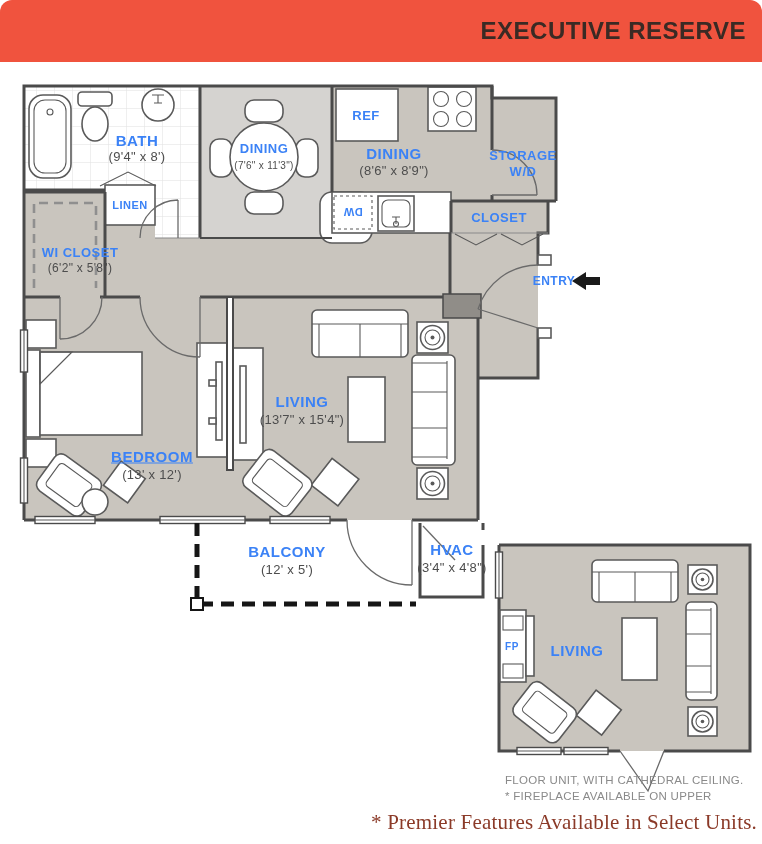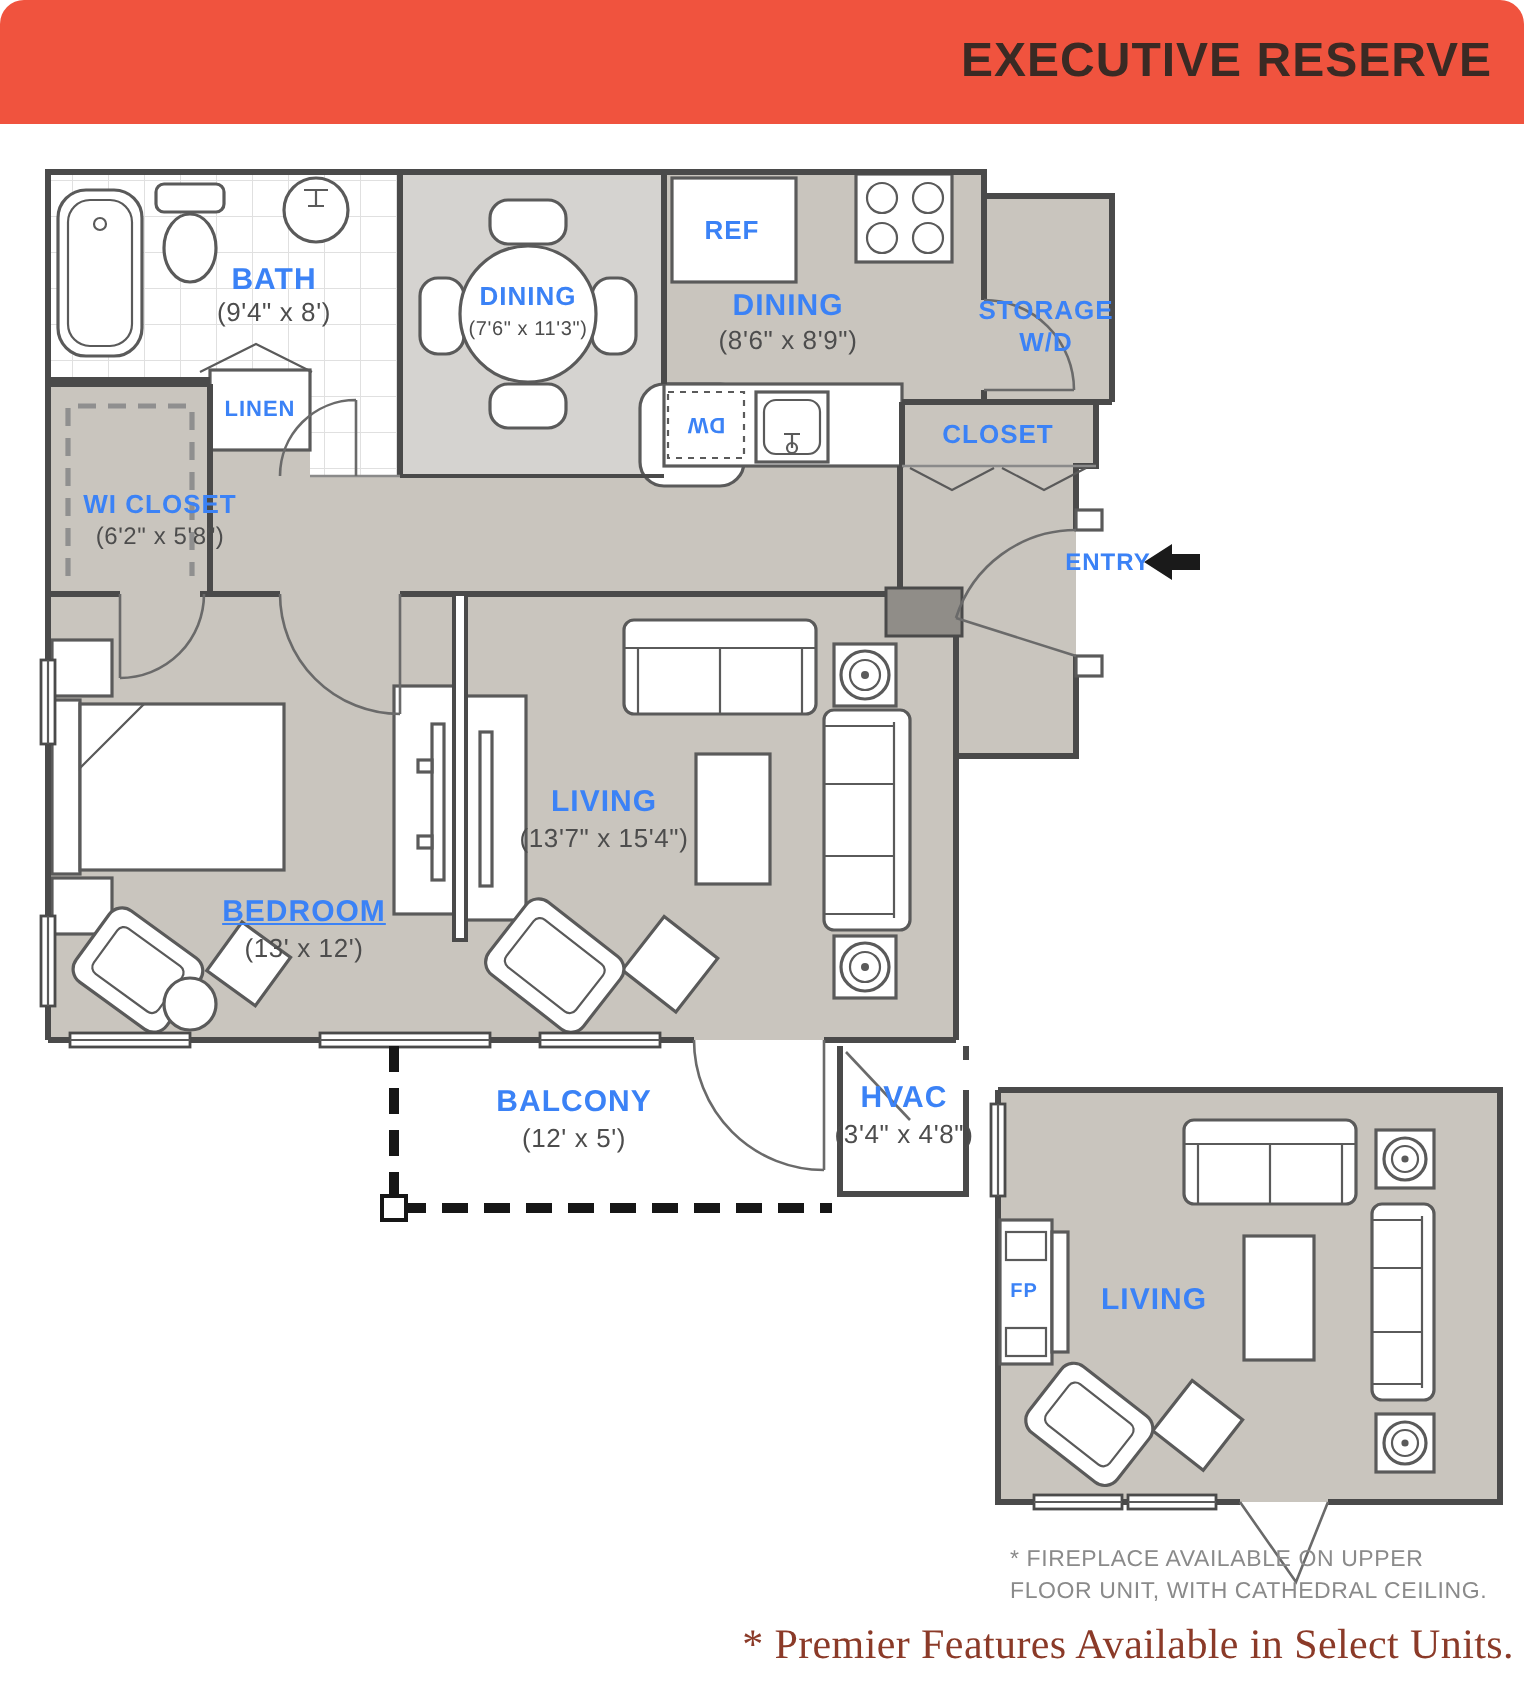--- a/index.html
+++ b/index.html
@@ -260,19 +260,19 @@
   <div class="lbl" style="left:452px;top:549px;">HVAC</div>
   <div class="dims" style="left:452px;top:567px;">(3'4" x 4'8")</div>
 
   <div class="lbl s13" style="left:366px;top:115px;font-weight:600;">REF</div>
   <div class="lbl s11 rot180" style="left:353px;top:212px;font-weight:600;">DW</div>
 
   <div class="lbl" style="left:577px;top:650px;">LIVING</div>
   <div class="lbl s10" style="left:512px;top:646px;font-weight:600;text-align:right;">FP</div>
 
   <div id="footnote">
+    <div>FLOOR UNIT, WITH CATHEDRAL CEILING.</div>
     <div>* FIREPLACE AVAILABLE ON UPPER</div>
-    <div>FLOOR UNIT, WITH CATHEDRAL CEILING.</div>
   </div>
 
   <div id="premier">* Premier Features Available in Select Units.</div>
 
 </div>
 
 </body></html>

